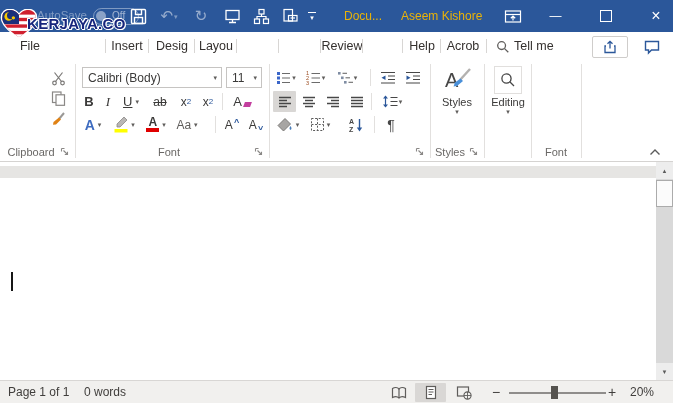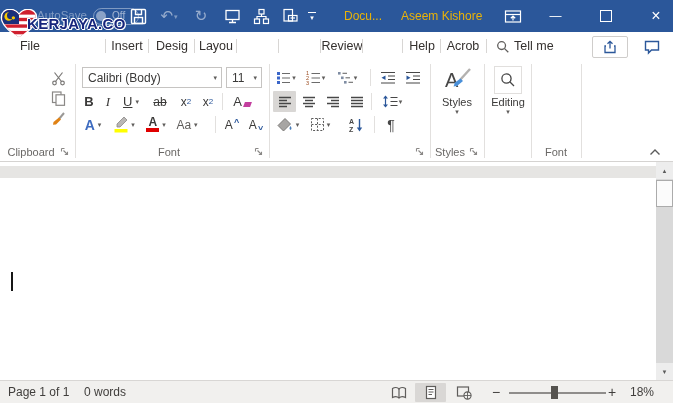--- a/index.html
+++ b/index.html
@@ -473,16 +473,16 @@
         <rect x="1.5" y="2" width="11" height="9" fill="none" stroke="#5f5d5b" stroke-width="1.2"></rect>
         <circle cx="11.5" cy="10.5" r="3.6" fill="#f1f0ee" stroke="#5f5d5b" stroke-width="1.1"></circle>
         <path d="M8 10.5 H15 M11.5 7 V14" stroke="#5f5d5b" stroke-width="0.9"></path>
       </svg>
     </span>
 
     <span class="st-text" style="left:492px;top:3px;font-size:14px;">−</span>
     <span class="zoomtrack"></span>
     <span class="zoomthumb"></span>
     <span class="st-text" style="left:608px;top:3px;font-size:14px;">+</span>
-    <span class="st-text" style="left:630px;">18%</span>
+    <span class="st-text" style="left:630px;">20%</span>
   </div>
 
 </div>
 
 </body></html>

